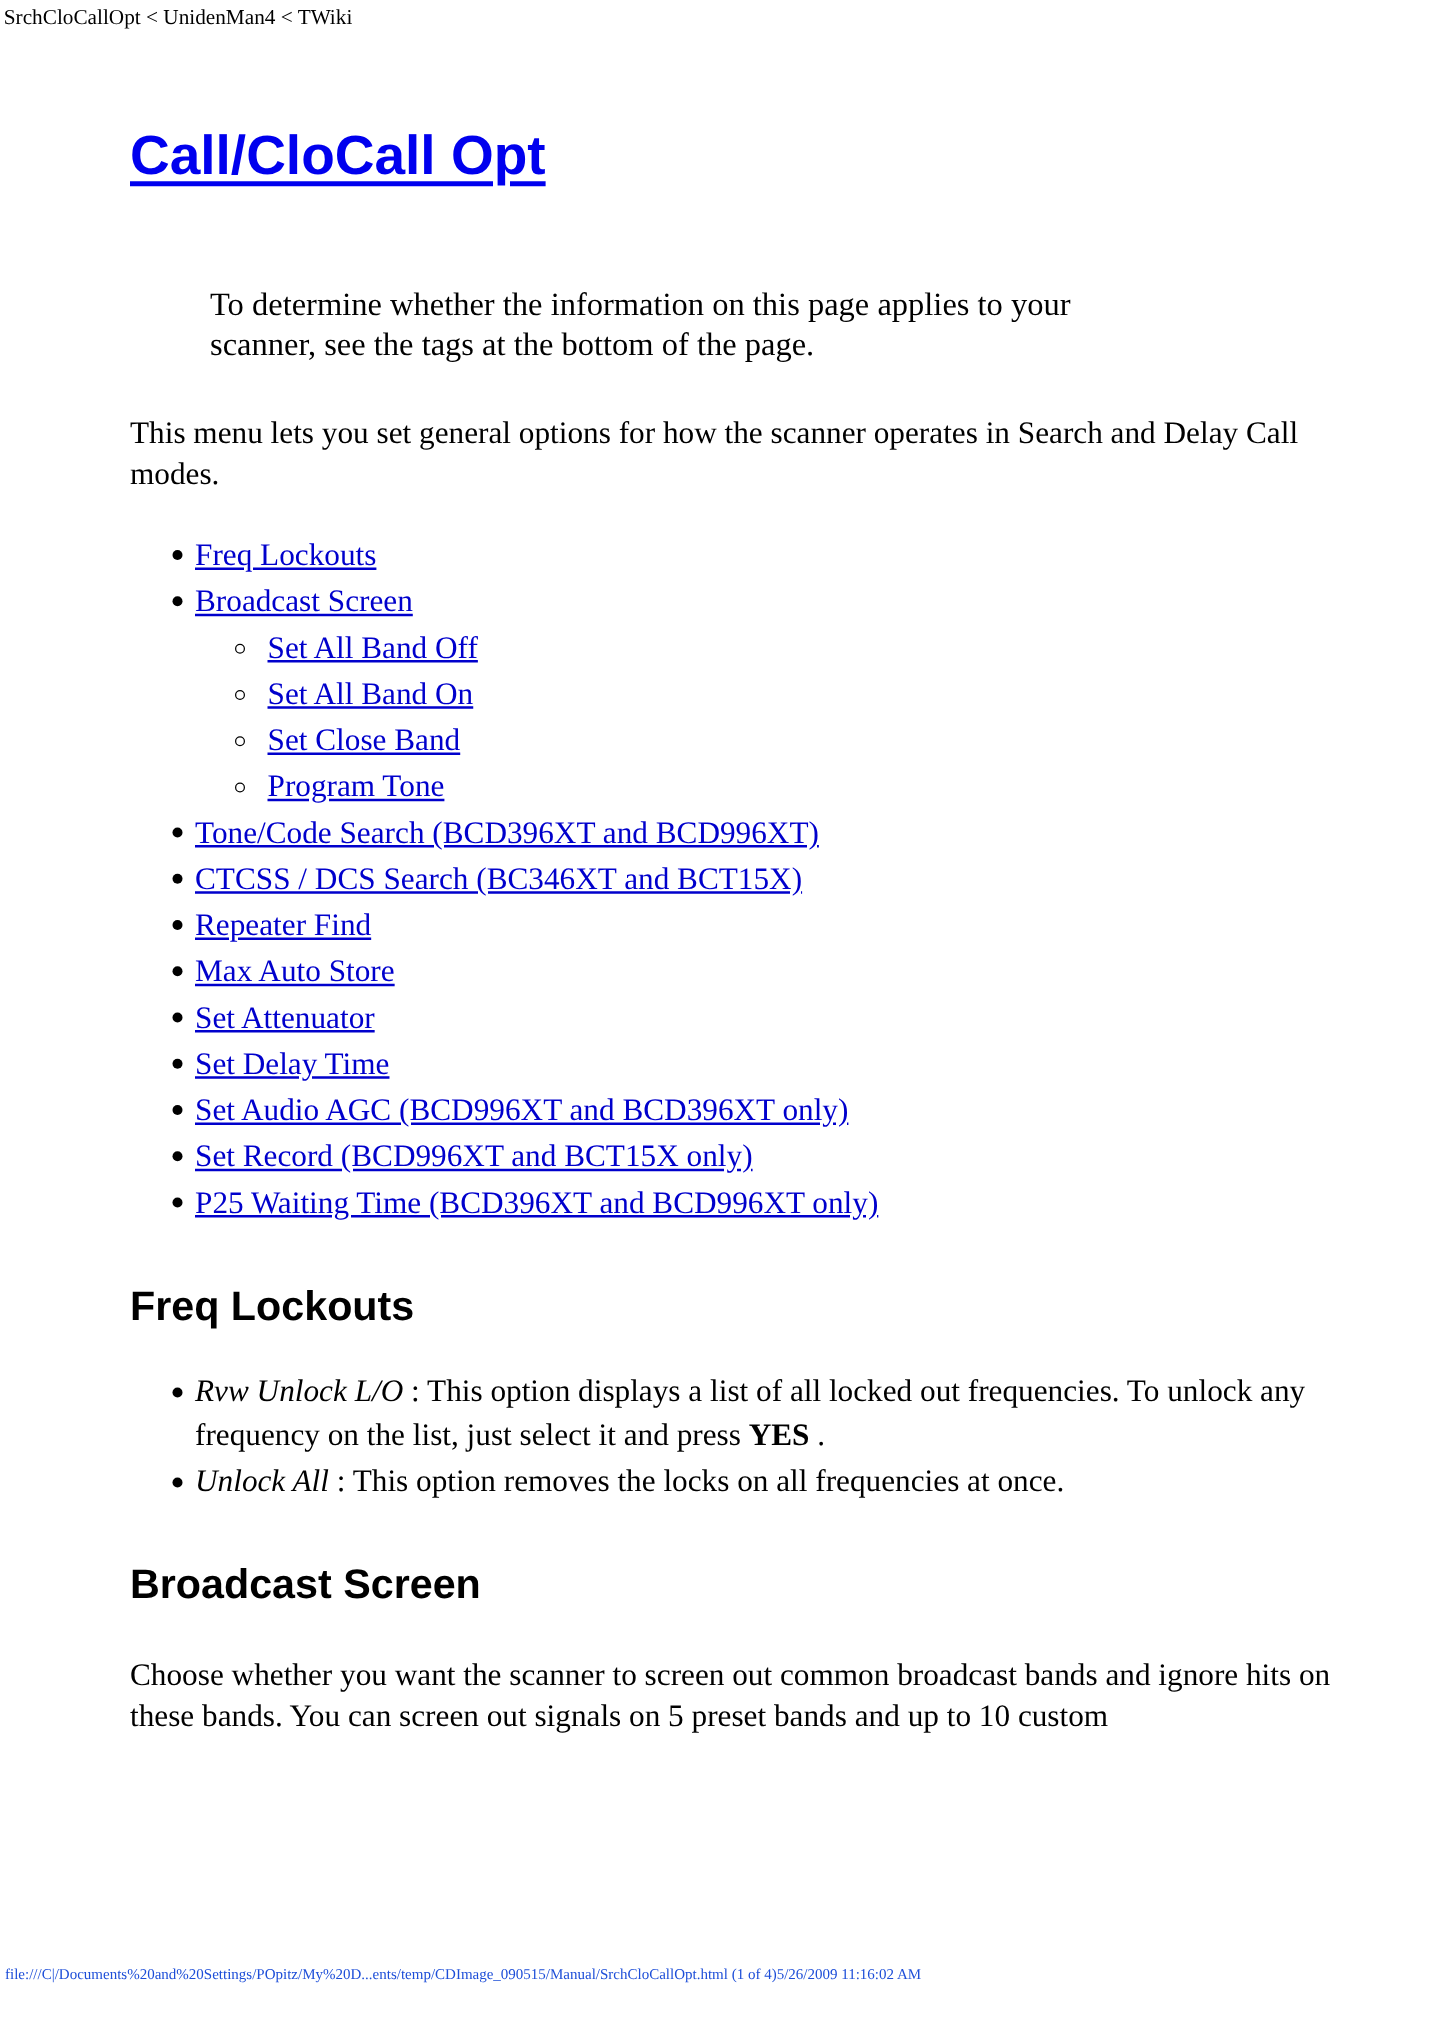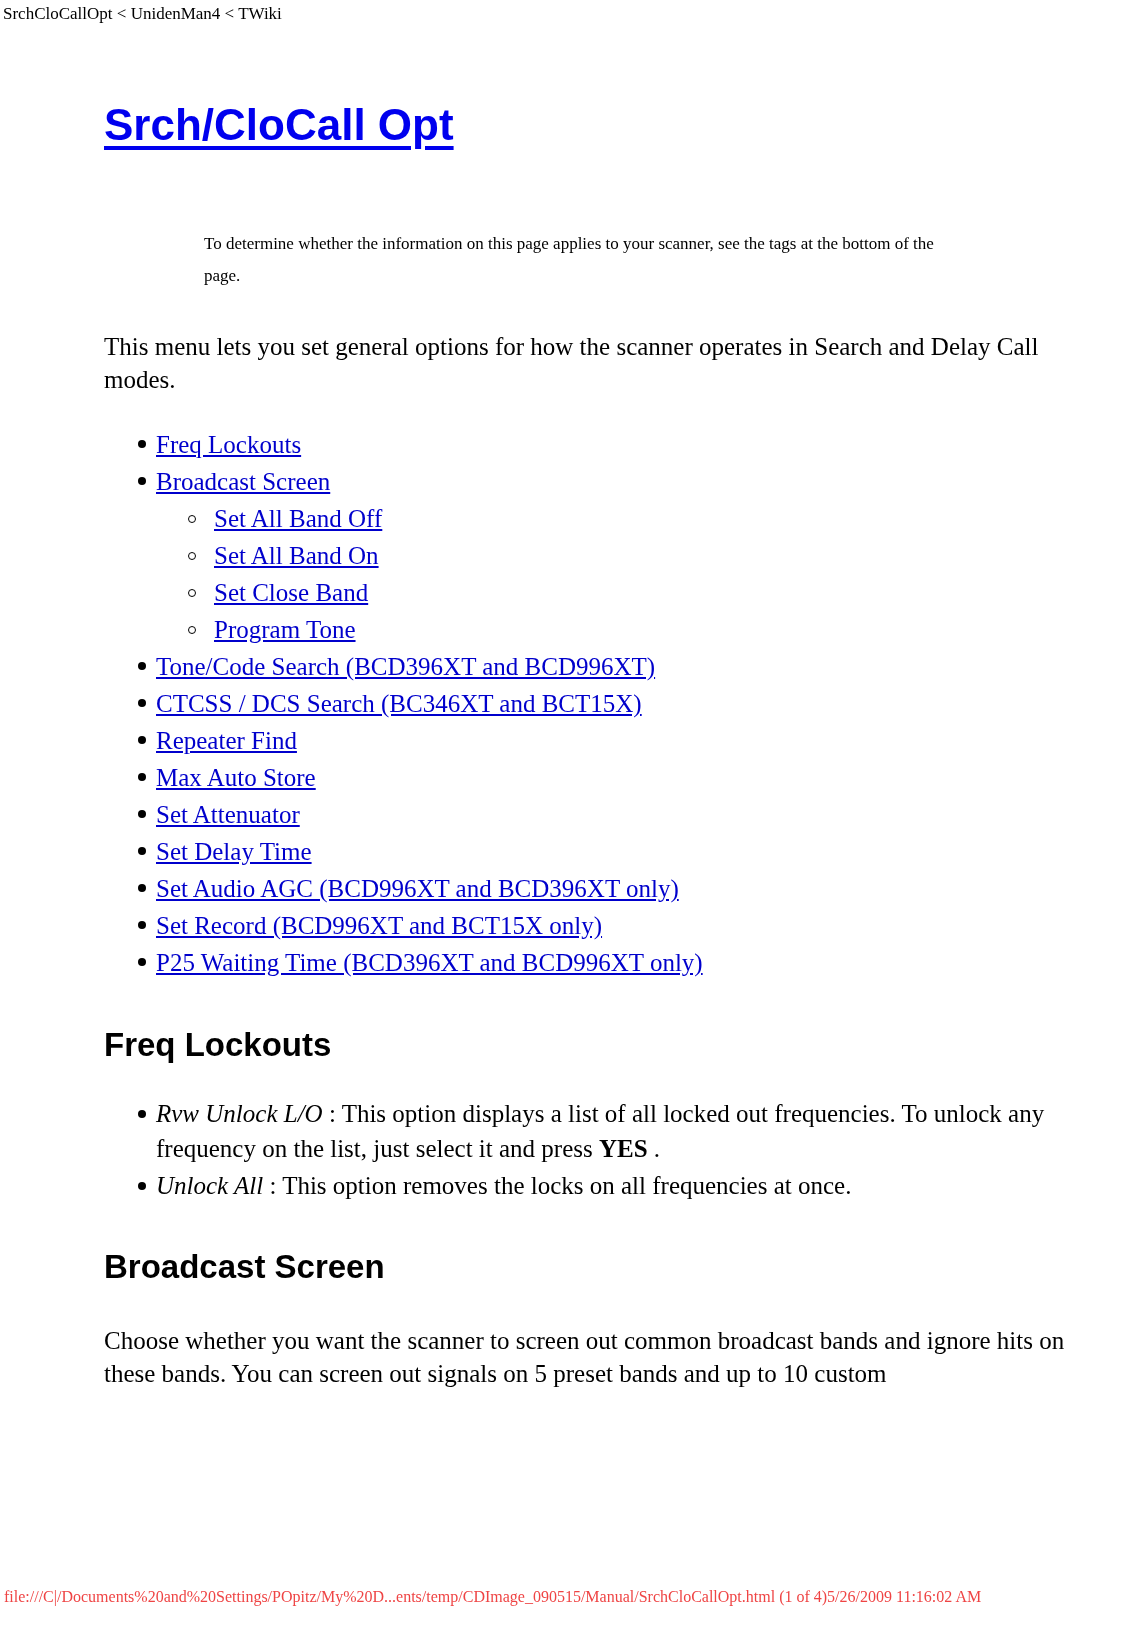--- a/index.html
+++ b/index.html
@@ -50,22 +50,22 @@
     color: #0000ee;
     margin: 22px 0 0 0;
     padding: 0;
     display: inline-block;
     text-decoration: underline;
     text-underline-offset: 6px;
     text-decoration-thickness: 4px;
   }
 
   .note-block {
-    margin: 78px 0 0 100px;
-    font-size: 17px;
+    margin: 78px 0 0 64px;
+    font-size: 26px;
     line-height: 32px;
     max-width: 760px;
   }
 
   p.body-text {
     font-size: 25px;
     line-height: 33px;
     margin: 38px 0 0 0;
   }
 
@@ -142,38 +142,38 @@
     line-height: 35px;
     margin-bottom: 2px;
   }
   .term { font-style: italic; }
   .kbd  { font-weight: bold; }
 
   
   .page-footer {
     position: absolute;
     left: 4px;
-    bottom: 22px;
+    bottom: 40px;
     font-family: "Liberation Serif", "DejaVu Serif", serif;
-    font-size: 16px;
+    font-size: 12px;
     line-height: 18px;
     white-space: nowrap;
-    color: #ef4444;
+    color: #1d4ed8;
   }
 </style>
 </head>
 <body>
 
 <div class="print-header">SrchCloCallOpt &lt; UnidenMan4 &lt; TWiki</div>
 
 <div class="page">
   <div class="content">
 
     <h1 class="doc-title">
-      <span>Srch/CloCall Opt</span>
+      <span>Call/CloCall Opt</span>
     </h1>
 
     <div class="note-block">To determine whether the information on this page applies to your scanner, see the tags at the bottom of the page.</div>
 
     <p class="body-text">This menu lets you set general options for how the scanner operates in Search and Delay Call modes.</p>
 
     <ul class="toc">
 
       <li>
         <span class="bullet"></span>

